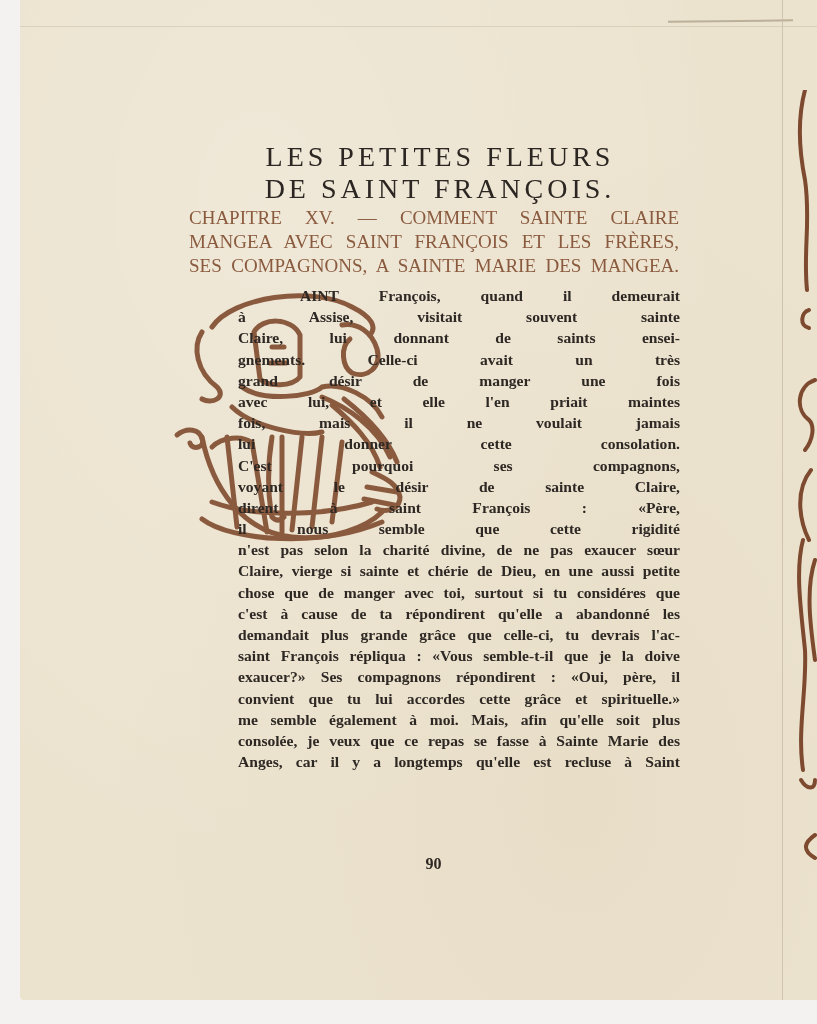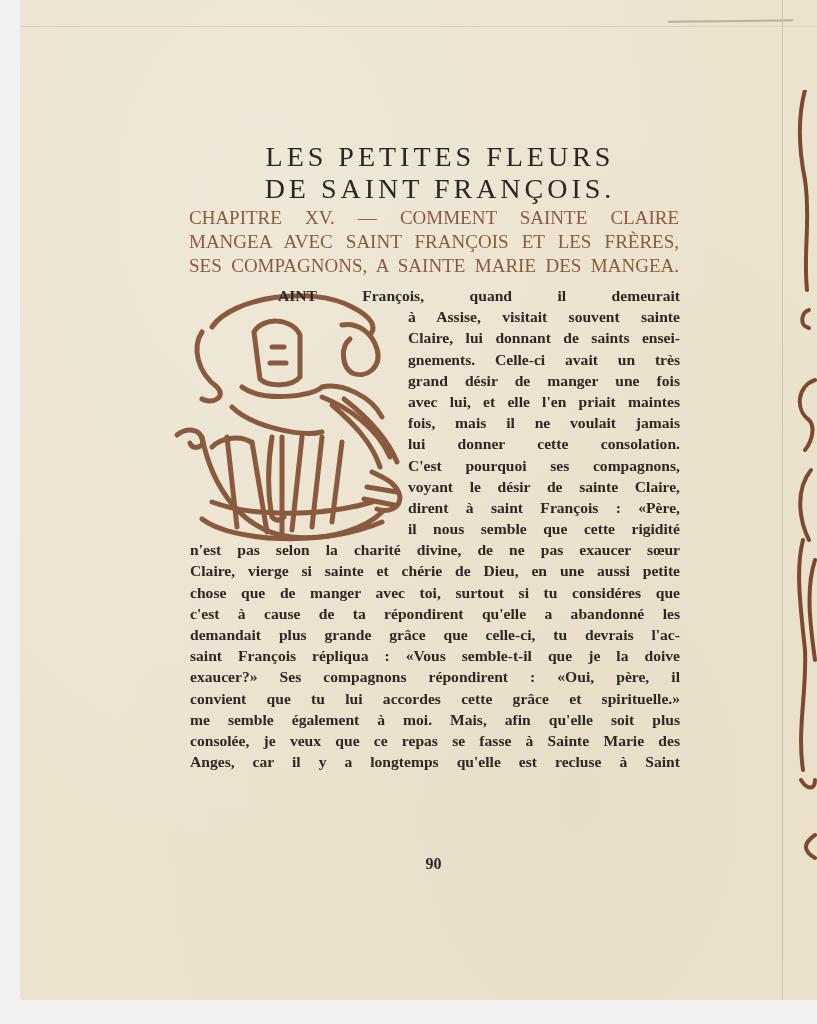--- a/index.html
+++ b/index.html
@@ -95,23 +95,24 @@
       font-size: 15.6px;
       line-height: 21.2px;
       font-weight: bold;
     }
     .body .line {
       height: 21.2px;
       white-space: nowrap;
       text-align: justify;
       text-align-last: justify;
       overflow: hidden;
-    }
-    .body .indent { margin-left: 218px; }
-    .body .indent-first { margin-left: 88px; }
+      margin-left: 48px;
+    }
+    .body .indent { }
+    .body .indent-first { margin-left: 110px; }
     .dropcap {
       position: absolute;
       left: 172px;
       top: 287px;
       width: 236px;
       height: 262px;
     }
     .pagenum {
       position: absolute;
       left: 0;

